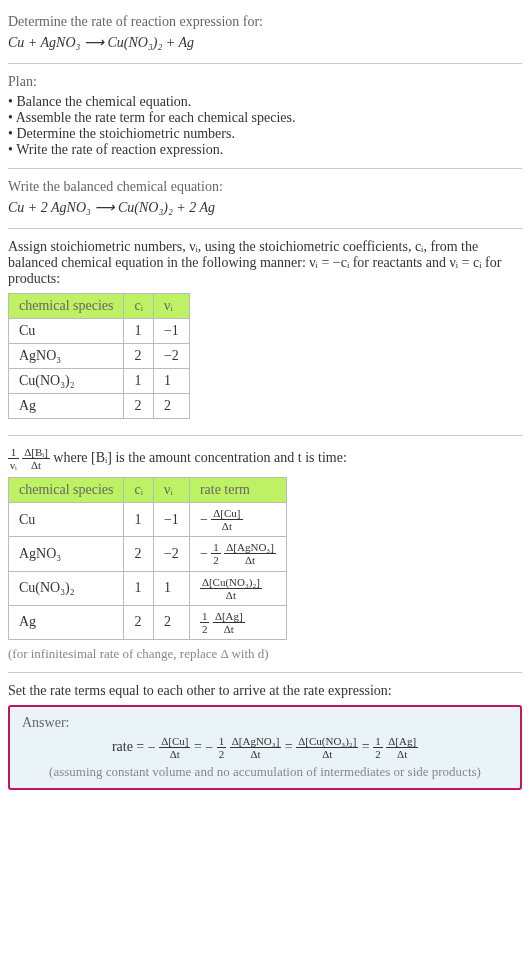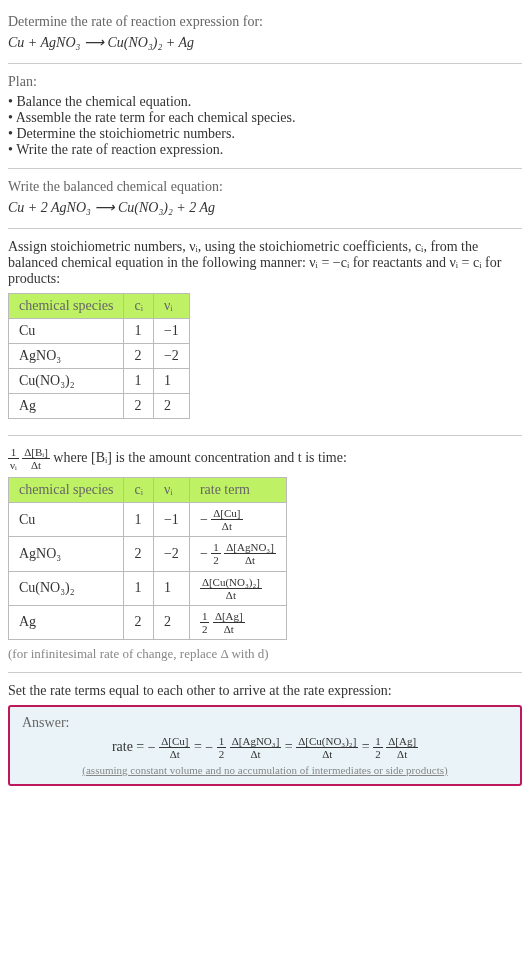--- a/index.html
+++ b/index.html
@@ -59,24 +59,23 @@
   }
   .answer-label {
     color: #666;
     margin-bottom: 4px;
   }
   .answer-eq {
     text-align: center;
     margin: 4px 0;
   }
   .answer-note {
-    font-size: 11px;
+    font-size: 13px;
     color: #888;
     text-align: center;
-    text-decoration: underline;
   }
   .frac {
     display: inline-block;
     vertical-align: middle;
     text-align: center;
     font-size: 11px;
     line-height: 1.1;
   }
   .frac .num {
     display: block;

